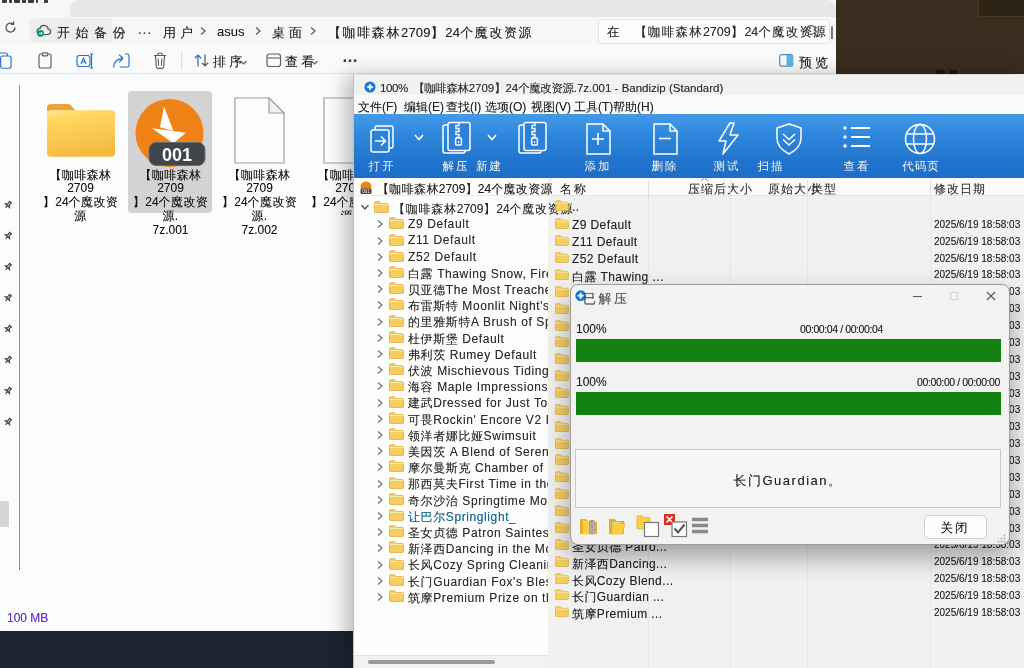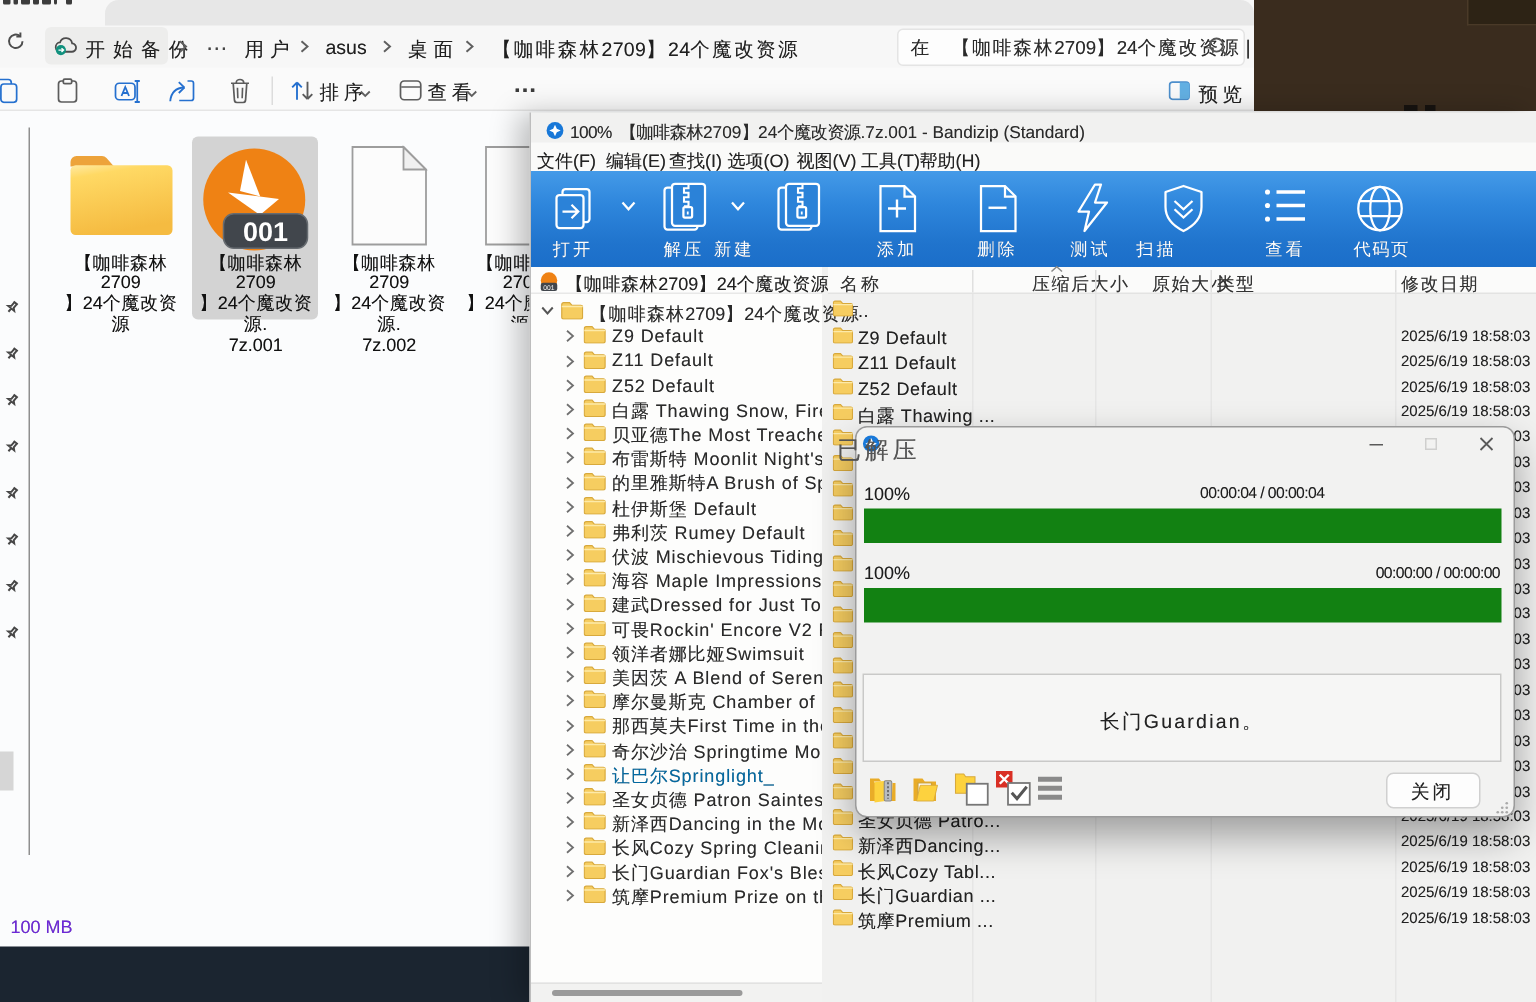--- a/index.html
+++ b/index.html
@@ -619,42 +619,42 @@
 <svg class="a" style="left:555px;top:555.7px" width="14" height="11" viewBox="0 0 15 12">
 <path d="M0.5 2 a1.2 1.2 0 0 1 1.2 -1.2 h4 l1.5 1.7 h6 a1.2 1.2 0 0 1 1.2 1.2 v6.8 a1.2 1.2 0 0 1 -1.2 1.2 h-11.5 a1.2 1.2 0 0 1 -1.2 -1.2z" fill="#f6cd60" stroke="#d8a93c" stroke-width="0.8"></path>
 <path d="M0.5 3.4 h14" stroke="#fdeaa8" stroke-width="1"></path>
   </svg>
 <div class="a tx" style="left:572px;top:555.7px;font-size:12px;color:#222;letter-spacing:0.4px">新泽西Dancing...</div>
 <div class="a tx" style="left:934px;top:556.2px;font-size:10px;color:#222">2025/6/19 18:58:03</div>
 <svg class="a" style="left:555px;top:572.57px" width="14" height="11" viewBox="0 0 15 12">
 <path d="M0.5 2 a1.2 1.2 0 0 1 1.2 -1.2 h4 l1.5 1.7 h6 a1.2 1.2 0 0 1 1.2 1.2 v6.8 a1.2 1.2 0 0 1 -1.2 1.2 h-11.5 a1.2 1.2 0 0 1 -1.2 -1.2z" fill="#f6cd60" stroke="#d8a93c" stroke-width="0.8"></path>
 <path d="M0.5 3.4 h14" stroke="#fdeaa8" stroke-width="1"></path>
   </svg>
-<div class="a tx" style="left:572px;top:572.6px;font-size:12px;color:#222;letter-spacing:0.4px">长风Cozy Tabl...</div>
+<div class="a tx" style="left:572px;top:572.6px;font-size:12px;color:#222;letter-spacing:0.4px">长风Cozy Blend...</div>
 <div class="a tx" style="left:934px;top:573.1px;font-size:10px;color:#222">2025/6/19 18:58:03</div>
 <svg class="a" style="left:555px;top:589.44px" width="14" height="11" viewBox="0 0 15 12">
 <path d="M0.5 2 a1.2 1.2 0 0 1 1.2 -1.2 h4 l1.5 1.7 h6 a1.2 1.2 0 0 1 1.2 1.2 v6.8 a1.2 1.2 0 0 1 -1.2 1.2 h-11.5 a1.2 1.2 0 0 1 -1.2 -1.2z" fill="#f6cd60" stroke="#d8a93c" stroke-width="0.8"></path>
 <path d="M0.5 3.4 h14" stroke="#fdeaa8" stroke-width="1"></path>
   </svg>
 <div class="a tx" style="left:572px;top:589.4px;font-size:12px;color:#222;letter-spacing:0.4px">长门Guardian ...</div>
 <div class="a tx" style="left:934px;top:589.9px;font-size:10px;color:#222">2025/6/19 18:58:03</div>
 <svg class="a" style="left:555px;top:606.3100000000001px" width="14" height="11" viewBox="0 0 15 12">
 <path d="M0.5 2 a1.2 1.2 0 0 1 1.2 -1.2 h4 l1.5 1.7 h6 a1.2 1.2 0 0 1 1.2 1.2 v6.8 a1.2 1.2 0 0 1 -1.2 1.2 h-11.5 a1.2 1.2 0 0 1 -1.2 -1.2z" fill="#f6cd60" stroke="#d8a93c" stroke-width="0.8"></path>
 <path d="M0.5 3.4 h14" stroke="#fdeaa8" stroke-width="1"></path>
   </svg>
 <div class="a tx" style="left:572px;top:606.3px;font-size:12px;color:#222;letter-spacing:0.4px">筑摩Premium ...</div>
 <div class="a tx" style="left:934px;top:606.8px;font-size:10px;color:#222">2025/6/19 18:58:03</div>
 <div class="a" style="left:354px;top:655px;width:194px;height:13px;background:#f2f2f1;border-top:1px solid #e2e2e1"></div>
 <div class="a" style="left:368px;top:660px;width:127px;height:3.5px;background:#9a9a9a;border-radius:2px"></div>
 <div class="a" style="left:570px;top:284px;width:440px;height:261px;background:#f2f2f1;border:1px solid #9b9b9b;border-radius:8px;box-shadow:0 12px 26px rgba(0,0,0,0.35)"></div>
 <svg class="a" style="left:574.5px;top:289.5px" width="11.5" height="11.5" viewBox="0 0 12 12">
 <circle cx="6" cy="6" r="5.7" fill="#1878d8"></circle>
     <path d="M6 2 L7.3 4.7 L10 6 L7.3 7.3 L6 10 L4.7 7.3 L2 6 L4.7 4.7z" fill="#fff"></path>
   </svg>
-<div class="a tx" style="left:558px;top:290px;font-size:16px;color:#555;letter-spacing:2.5px">已解压</div>
+<div class="a tx" style="left:583px;top:290px;font-size:13px;color:#555;letter-spacing:2.5px">已解压</div>
 <div class="a" style="left:913px;top:295.5px;width:9px;height:1.5px;background:#5a5a5a"></div>
 <div class="a" style="left:949.5px;top:291.5px;width:8px;height:8px;border:1.2px solid #cfcfce"></div>
 <svg class="a" style="left:986px;top:291px" width="10" height="10" viewBox="0 0 10 10">
     <path d="M1 1 L9 9 M9 1 L1 9" stroke="#5a5a5a" stroke-width="1.2"></path>
   </svg>
 <div class="a tx" style="left:576px;top:322px;font-size:12px;color:#1d1d1d">100%</div>
 <div class="a tx" style="left:800px;top:322.5px;width:200px;font-size:10.5px;letter-spacing:-0.4px;color:#1d1d1d">00:00:04 / 00:00:04</div>
 <div class="a" style="left:576px;top:339px;width:425px;height:23px;background:#128112"></div>
 <div class="a tx" style="left:576px;top:375px;font-size:12px;color:#1d1d1d">100%</div>
 <div class="a tx" style="left:800px;top:375.5px;width:200px;text-align:right;font-size:10.5px;letter-spacing:-0.4px;color:#1d1d1d">00:00:00 / 00:00:00</div>

